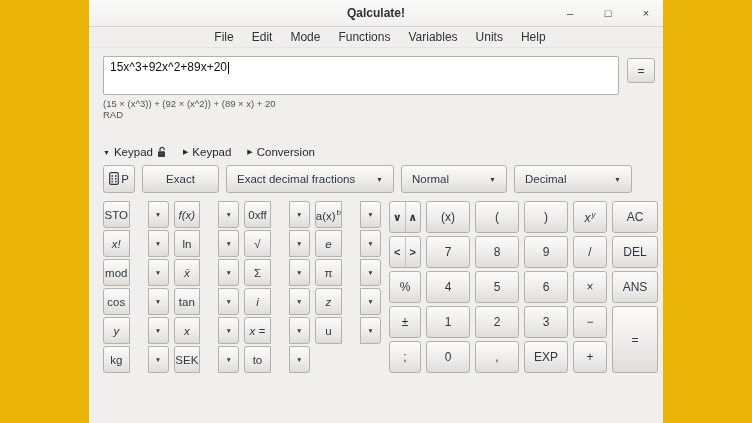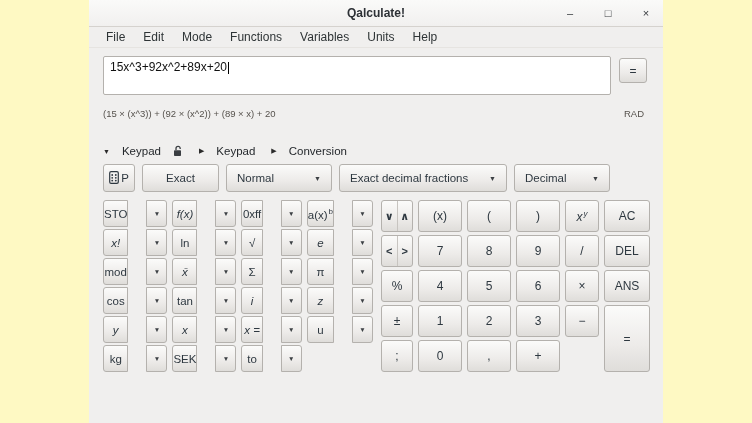--- a/index.html
+++ b/index.html
@@ -1,63 +1,63 @@
 <!DOCTYPE html>
 <html><head>
 <meta charset="utf-8">
 <style>
   * { box-sizing: border-box; margin: 0; padding: 0; }
   html,body { width:752px; height:423px; background:#000; overflow:hidden;
     font-family:"Liberation Sans","DejaVu Sans",sans-serif; }
-  .screen { width:752px; height:423px; background:#fef9c3; display:flex; justify-content:center; }
+  .screen { width:752px; height:423px; background:#eab308; display:flex; justify-content:center; }
   .window { width:574px; height:423px; background:#f0efee; display:flex; flex-direction:column; }
 
   
   .titlebar { height:27px; background:linear-gradient(#fafaf9,#f1f0ef);
     border-bottom:1px solid #d5d2ce; position:relative; display:flex; align-items:center; justify-content:center; flex:none; }
   .title { font-size:12px; font-weight:bold; color:#2d3136; }
   .win-controls { position:absolute; right:10px; top:0; height:100%; display:flex; align-items:center; gap:24px; }
   .win-btn { font-size:11px; color:#35393d; width:14px; text-align:center; cursor:default; line-height:1; }
 
   
   .menubar { height:21px; display:flex; align-items:center; padding-left:8px; flex:none;
-    border-bottom:1px solid #e6e4e1; background:#f0efee; }
+    border-bottom:1px solid #e6e4e1; background:#f0efee;justify-content:center; }
   .menu-item { font-size:12px; color:#2e3436; padding:2px 9px; }
 
-  .content { padding:0 16px 0 14px; display:flex; flex-direction:column; flex:1; }
+  .content { padding:0 8px 0 14px; display:flex; flex-direction:column; flex:1; }
 
   
   .input-row { display:flex; gap:8px; margin-top:8px; align-items:flex-start; }
   .input-box { flex:1; height:39px; background:#fff; border:1px solid #b4b1ad; border-radius:2px;
     padding:3px 6px; font-size:12px; color:#111; overflow:hidden; white-space:nowrap; }
   .caret { display:inline-block; width:1px; height:12px; background:#000; vertical-align:text-bottom; margin-left:1px; }
   .btn { background:linear-gradient(#fbfbfa,#edebe9 60%,#dfddda); border:1px solid #b4b1ad;
     border-radius:3px; color:#2e3840; display:flex; align-items:center; justify-content:center; cursor:default; }
   .equals-input-btn { width:28px; height:25px; font-size:12px; margin-top:2px; }
 
-  .parse-row { display:flex; justify-content:space-between; font-size:9.5px; color:#56524d; margin-top:13px; padding-right:3px; }
+  .parse-row { display:flex; justify-content:center; font-size:9.5px; color:#56524d; margin-top:3px; padding-right:3px;flex-direction:column; }
 
   
   .result-row { text-align:right; padding:22px 36px 0 0; font-size:21.5px; color:#282c30; letter-spacing:0.5px; flex:none; }
   .result-row i { font-family:"DejaVu Sans",sans-serif; font-style:italic; }
 
   
   .tabs-row { display:flex; gap:16px; align-items:center; margin-top:26px; flex:none; }
-  .tab { display:flex; align-items:center; gap:12px; font-size:11.5px; color:#24282c; }
+  .tab { display:flex; align-items:center; gap:4px; font-size:11.5px; color:#24282c; }
   .tab .marker { font-size:7px; color:#2b2b2b; }
   .lock-icon svg { display:block; }
 
   
   .toolbar-row { display:flex; gap:7px; margin-top:7px; flex:none; }
   .tool-btn { height:28px; font-size:11.5px; }
   .prog-btn { width:32px; gap:2px; }
   .exact-btn { width:77px; }
   .combo { height:28px; justify-content:space-between; padding:0 10px; font-size:11.5px; }
   .combo .arr { font-size:7px; color:#3c4044; margin-left:8px; }
-  .combo1 { width:168px; } .combo2 { width:106px; } .combo3 { width:96px; }
+  .combo1 { width:168px; } .combo2 { width:106px; } .combo3 { width:118px; }
 
   
   .keypad { display:flex; gap:8px; margin-top:8px; }
   .pad-left { display:grid; grid-template-columns:repeat(4,1fr); grid-template-rows:repeat(6,27px);
     gap:2px 5px; width:282px; }
   .group { display:flex; gap:18px; }
   .group .main { flex:1; font-size:11.5px; border-radius:3px 0 0 3px; }
   .group .drop { width:21px; font-size:6.5px; color:#3c4044; border-radius:0 3px 3px 0; }
   .pad-right { display:grid; grid-template-columns:32px 44px 44px 44px 34px 46px;
     grid-template-rows:repeat(5,32px); gap:3px 5px; width:266px; }
@@ -139,26 +139,26 @@
                 <circle cx="6.8" cy="4" r="0.9" fill="#2e3840"></circle>
                 <circle cx="3.2" cy="6.8" r="0.9" fill="#2e3840"></circle>
                 <circle cx="6.8" cy="6.8" r="0.9" fill="#2e3840"></circle>
                 <circle cx="3.2" cy="9.6" r="0.9" fill="#2e3840"></circle>
                 <circle cx="6.8" cy="9.6" r="0.9" fill="#2e3840"></circle>
               </svg>
           </span>
           <span>P</span>
         </div>
         <div class="btn tool-btn exact-btn">Exact</div>
+        <div class="btn combo combo1">
+          <span>Exact decimal fractions</span>
+          <span class="arr">▼</span>
+        </div>
         <div class="btn combo combo2">
           <span>Normal</span>
-          <span class="arr">▼</span>
-        </div>
-        <div class="btn combo combo1">
-          <span>Exact decimal fractions</span>
           <span class="arr">▼</span>
         </div>
         <div class="btn combo combo3">
           <span>Decimal</span>
           <span class="arr">▼</span>
         </div>
       </div>
 
       <div class="keypad">
         <div class="pad-left" id="padLeft">
@@ -379,20 +379,23 @@
             <div class="btn key">
               <span>;</span>
             </div>
             <div class="btn key">
               <span>0</span>
             </div>
             <div class="btn key">
               <span>,</span>
             </div>
             <div class="btn key">
+              <span>EXP</span>
+            </div>
+            <div class="btn key">
               <span>+</span>
             </div>
           </div>
       </div>
 
     </div>
   </div>
 </div>
 
 </body></html>

